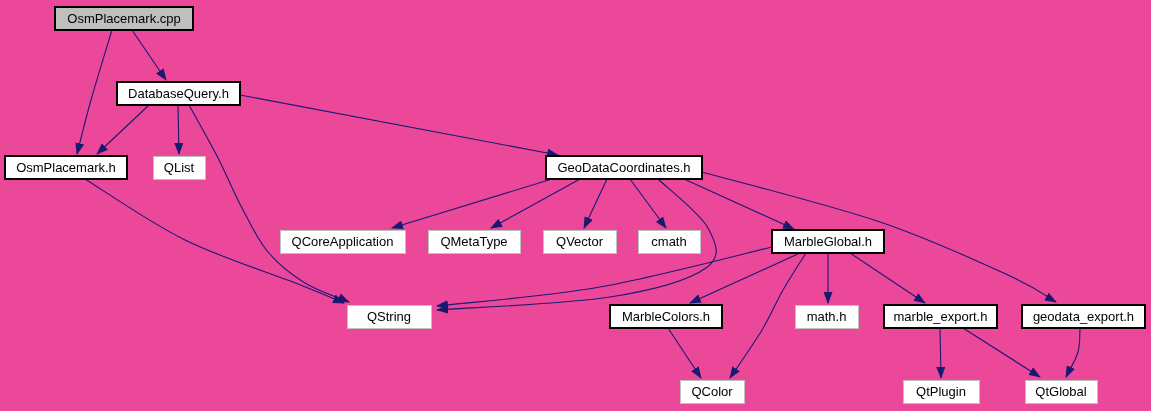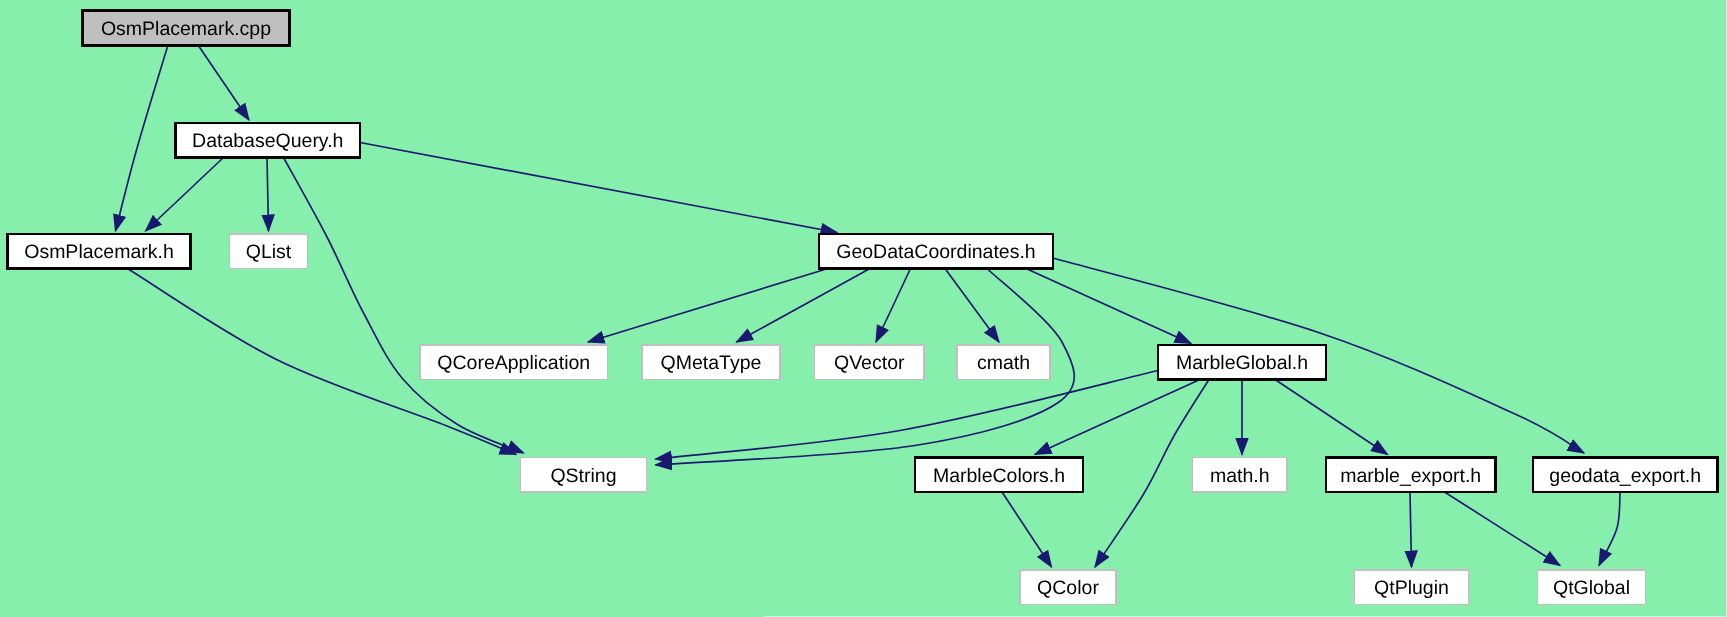--- a/index.html
+++ b/index.html
@@ -4,21 +4,21 @@
 <style>
   html, body {
     margin: 0;
     padding: 0;
     background: #ffffff;
   }
   #stage {
     position: relative;
     width: 1151px;
     height: 411px;
-    background: #86efac;
+    background: #ec4899;
     font-family: "Liberation Sans", "DejaVu Sans", sans-serif;
   }
   svg { display: block; }
   .edge {
     fill: none;
     stroke-width: 1.1px;
   }
   .node-rect { shape-rendering: crispEdges; }
   .node-label {
     font-family: "Liberation Sans", "DejaVu Sans", sans-serif;

